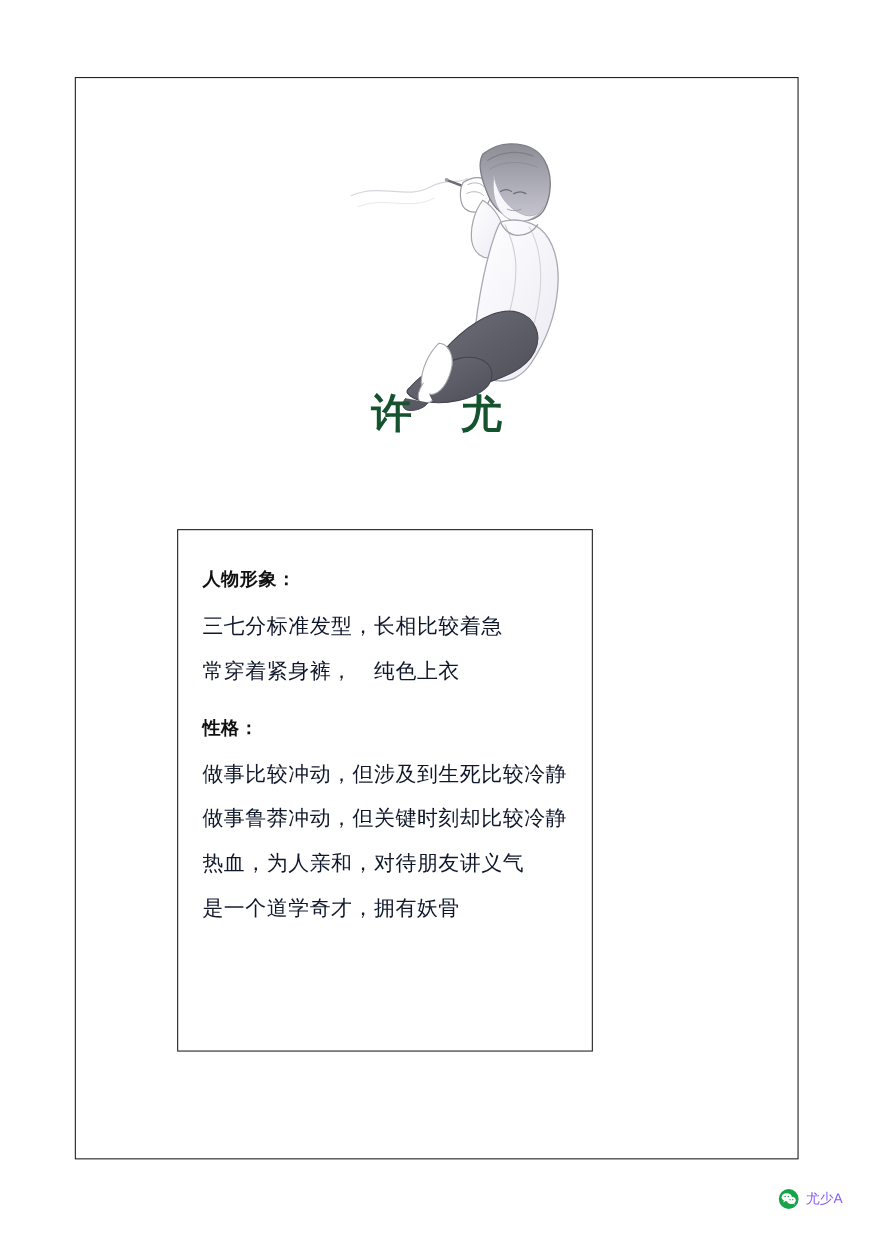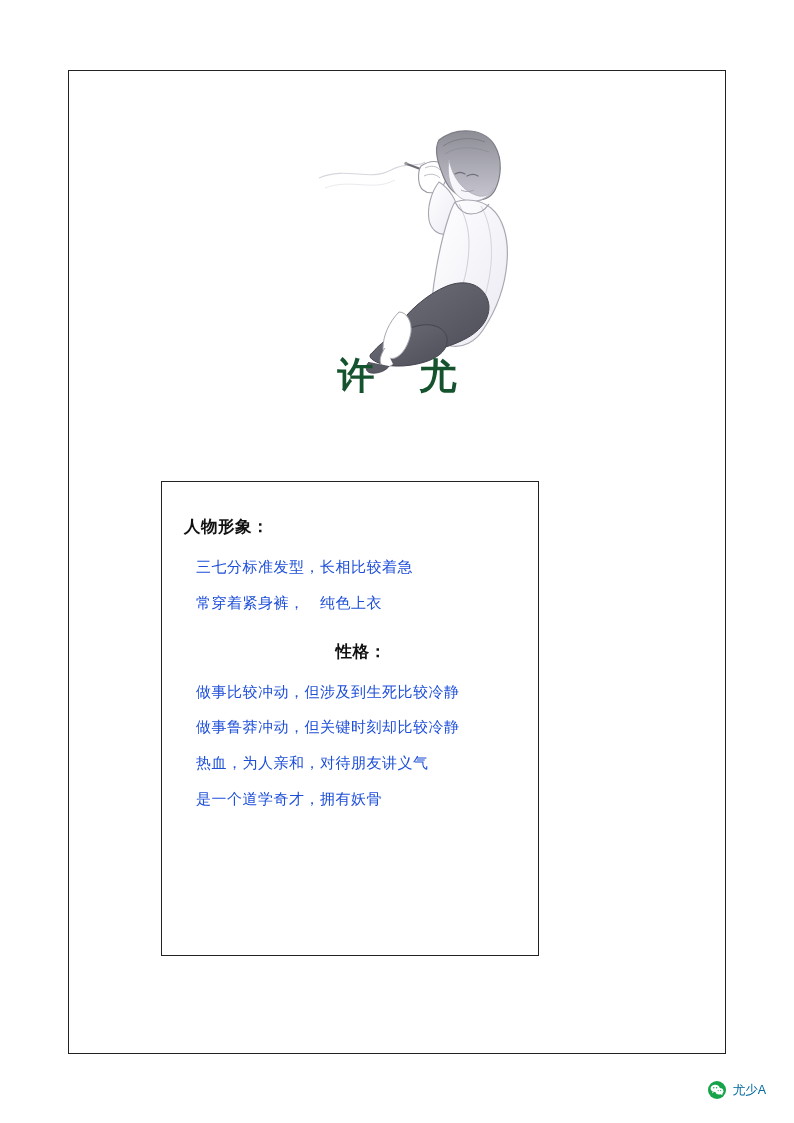--- a/index.html
+++ b/index.html
@@ -73,40 +73,39 @@
   }
   .section-title {
     font-size: 16.5px;
     font-weight: 700;
     color: #111;
     margin: 0 0 20px 0;
     letter-spacing: 0.5px;
   }
   .section + .section .section-title {
     margin-top: 28px;
-    text-align: center;
   }
   .section-line {
-    font-size: 15px;
-    color: #1d4ed8;
-    margin: 0 0 17px 12px;
+    font-size: 19px;
+    color: #0f172a;
+    margin: 0 0 17px 0;
     letter-spacing: 0.5px;
     line-height: 1.25;
     white-space: pre;
   }
 
   
   .footer {
     position: absolute;
     right: 28px;
     bottom: 24px;
     display: flex;
     align-items: center;
     gap: 7px;
-    color: #0369a1;
+    color: #8b5cf6;
     font-size: 12.5px;
     font-family: "Liberation Sans", sans-serif;
   }
   .wechat-badge {
     width: 18px;
     height: 18px;
     border-radius: 50%;
     background: #16a34a;
     position: relative;
     display: inline-block;

